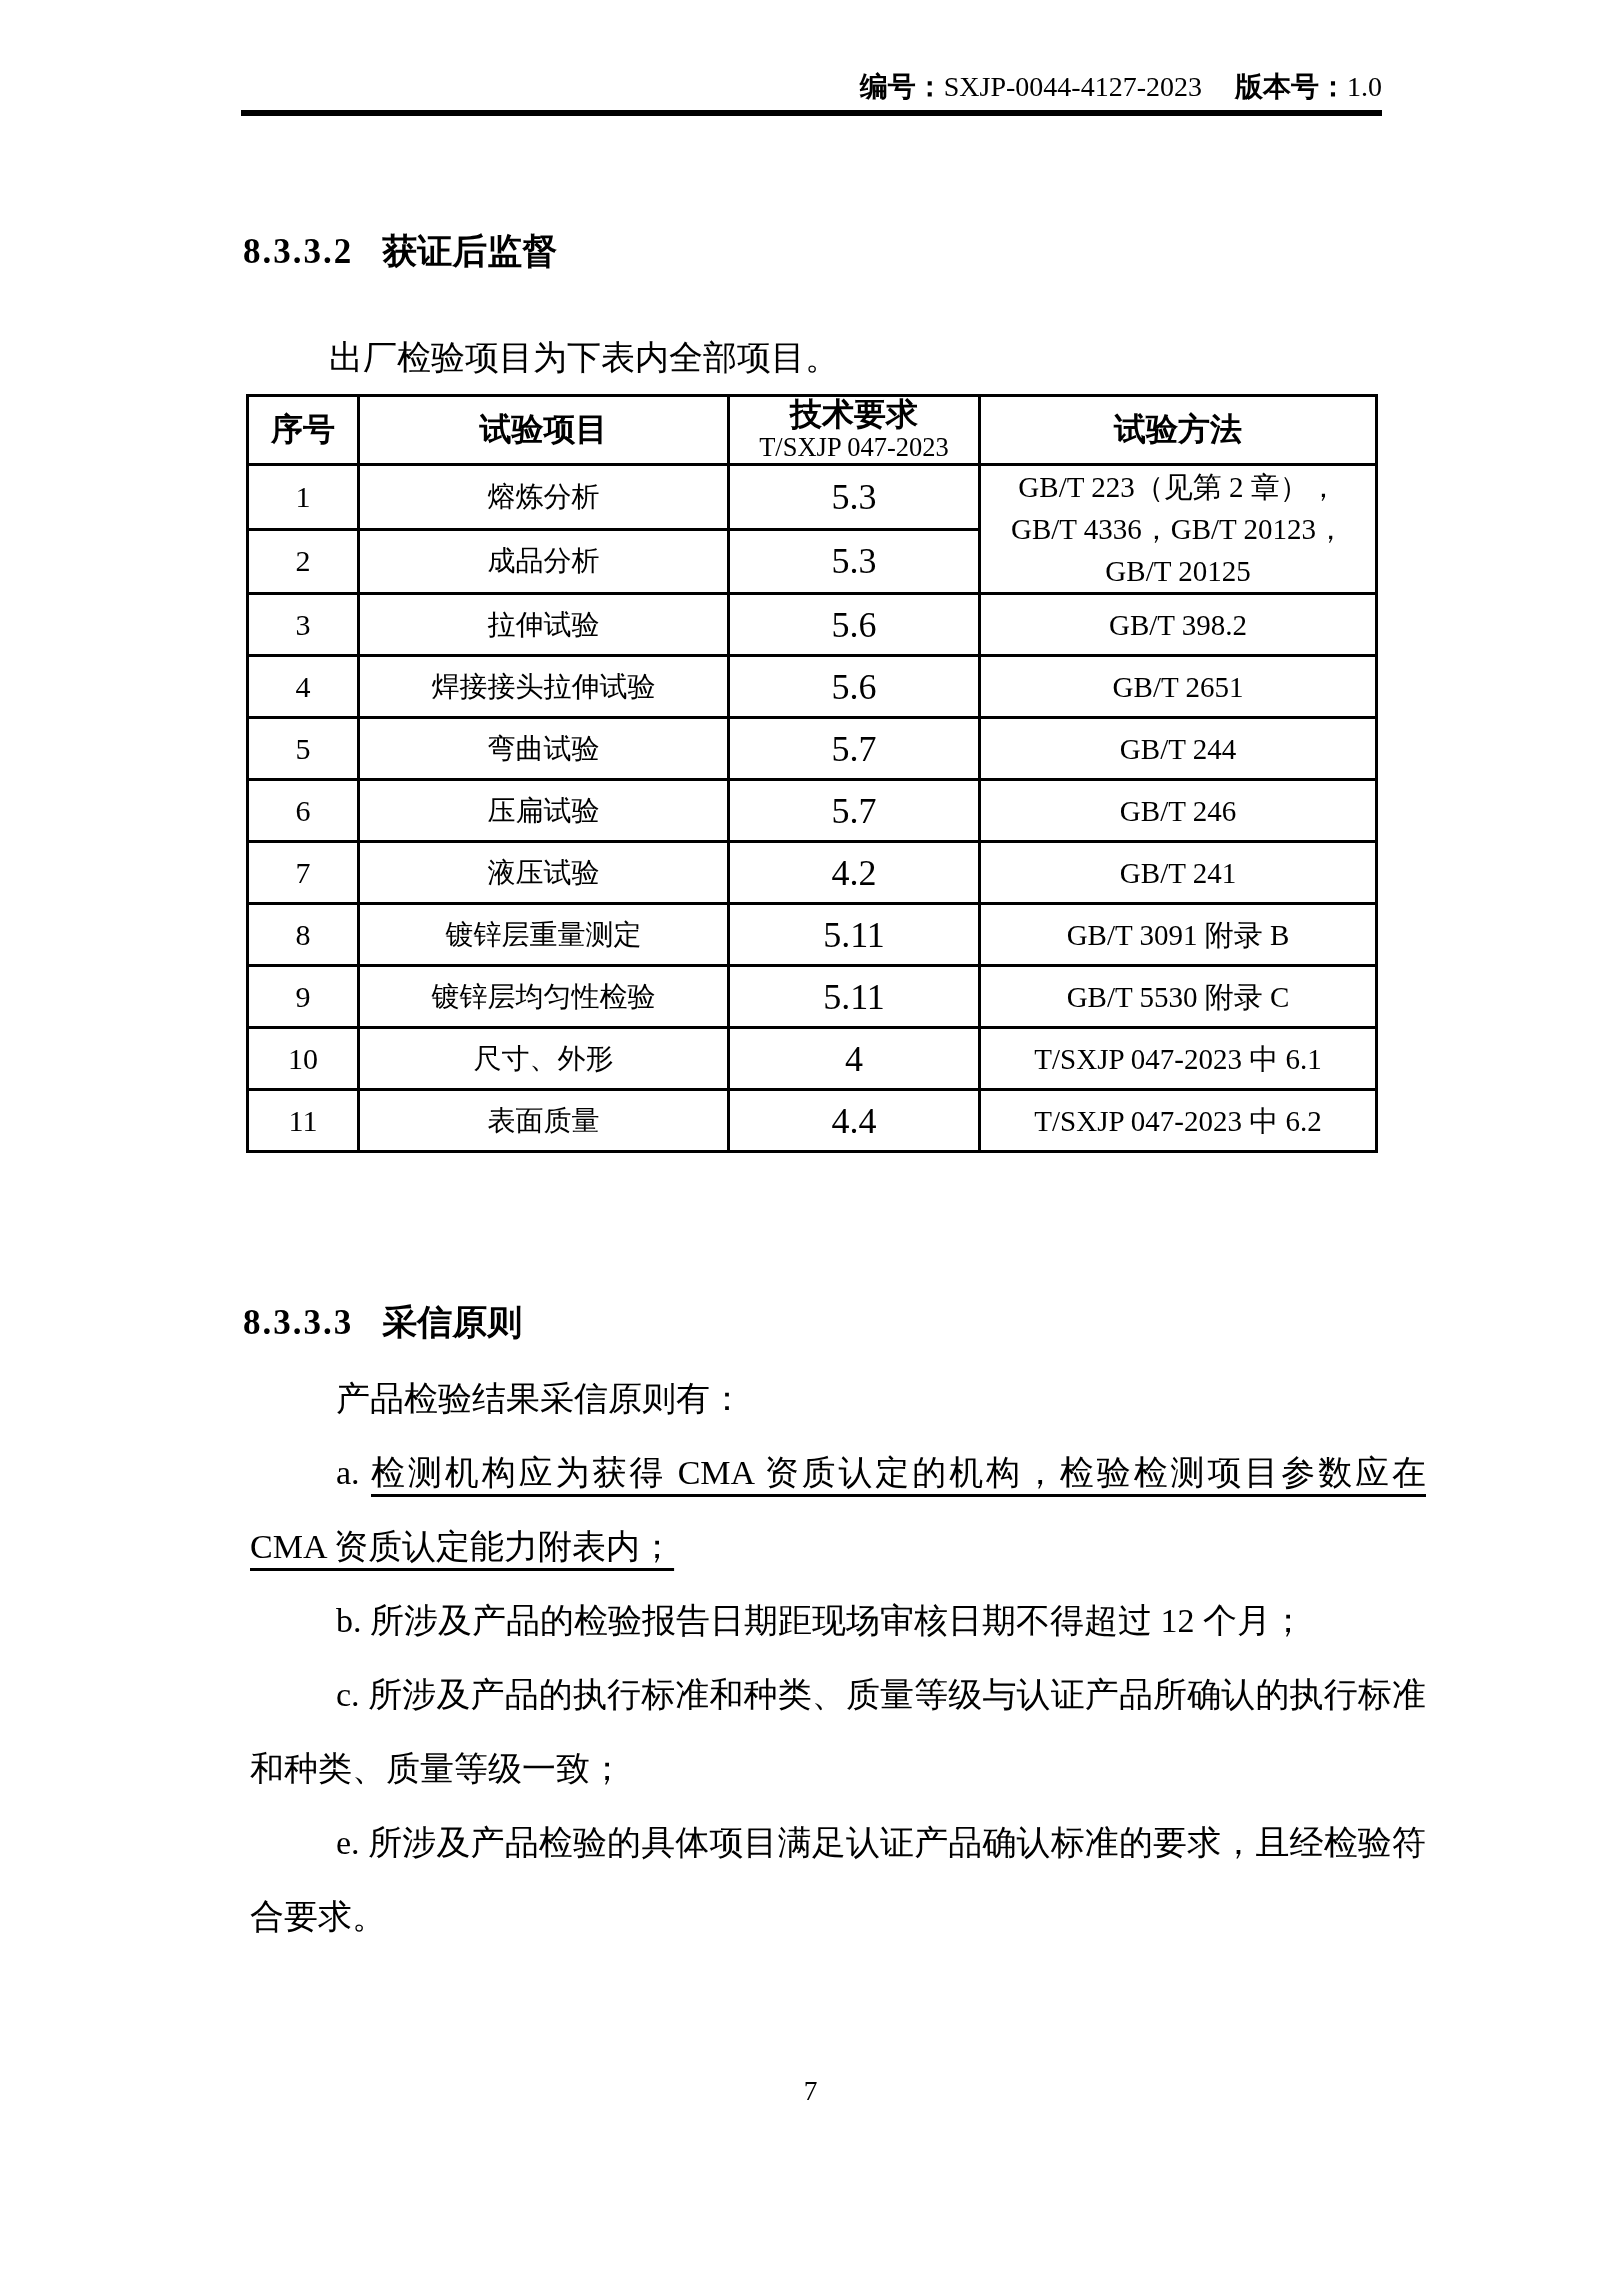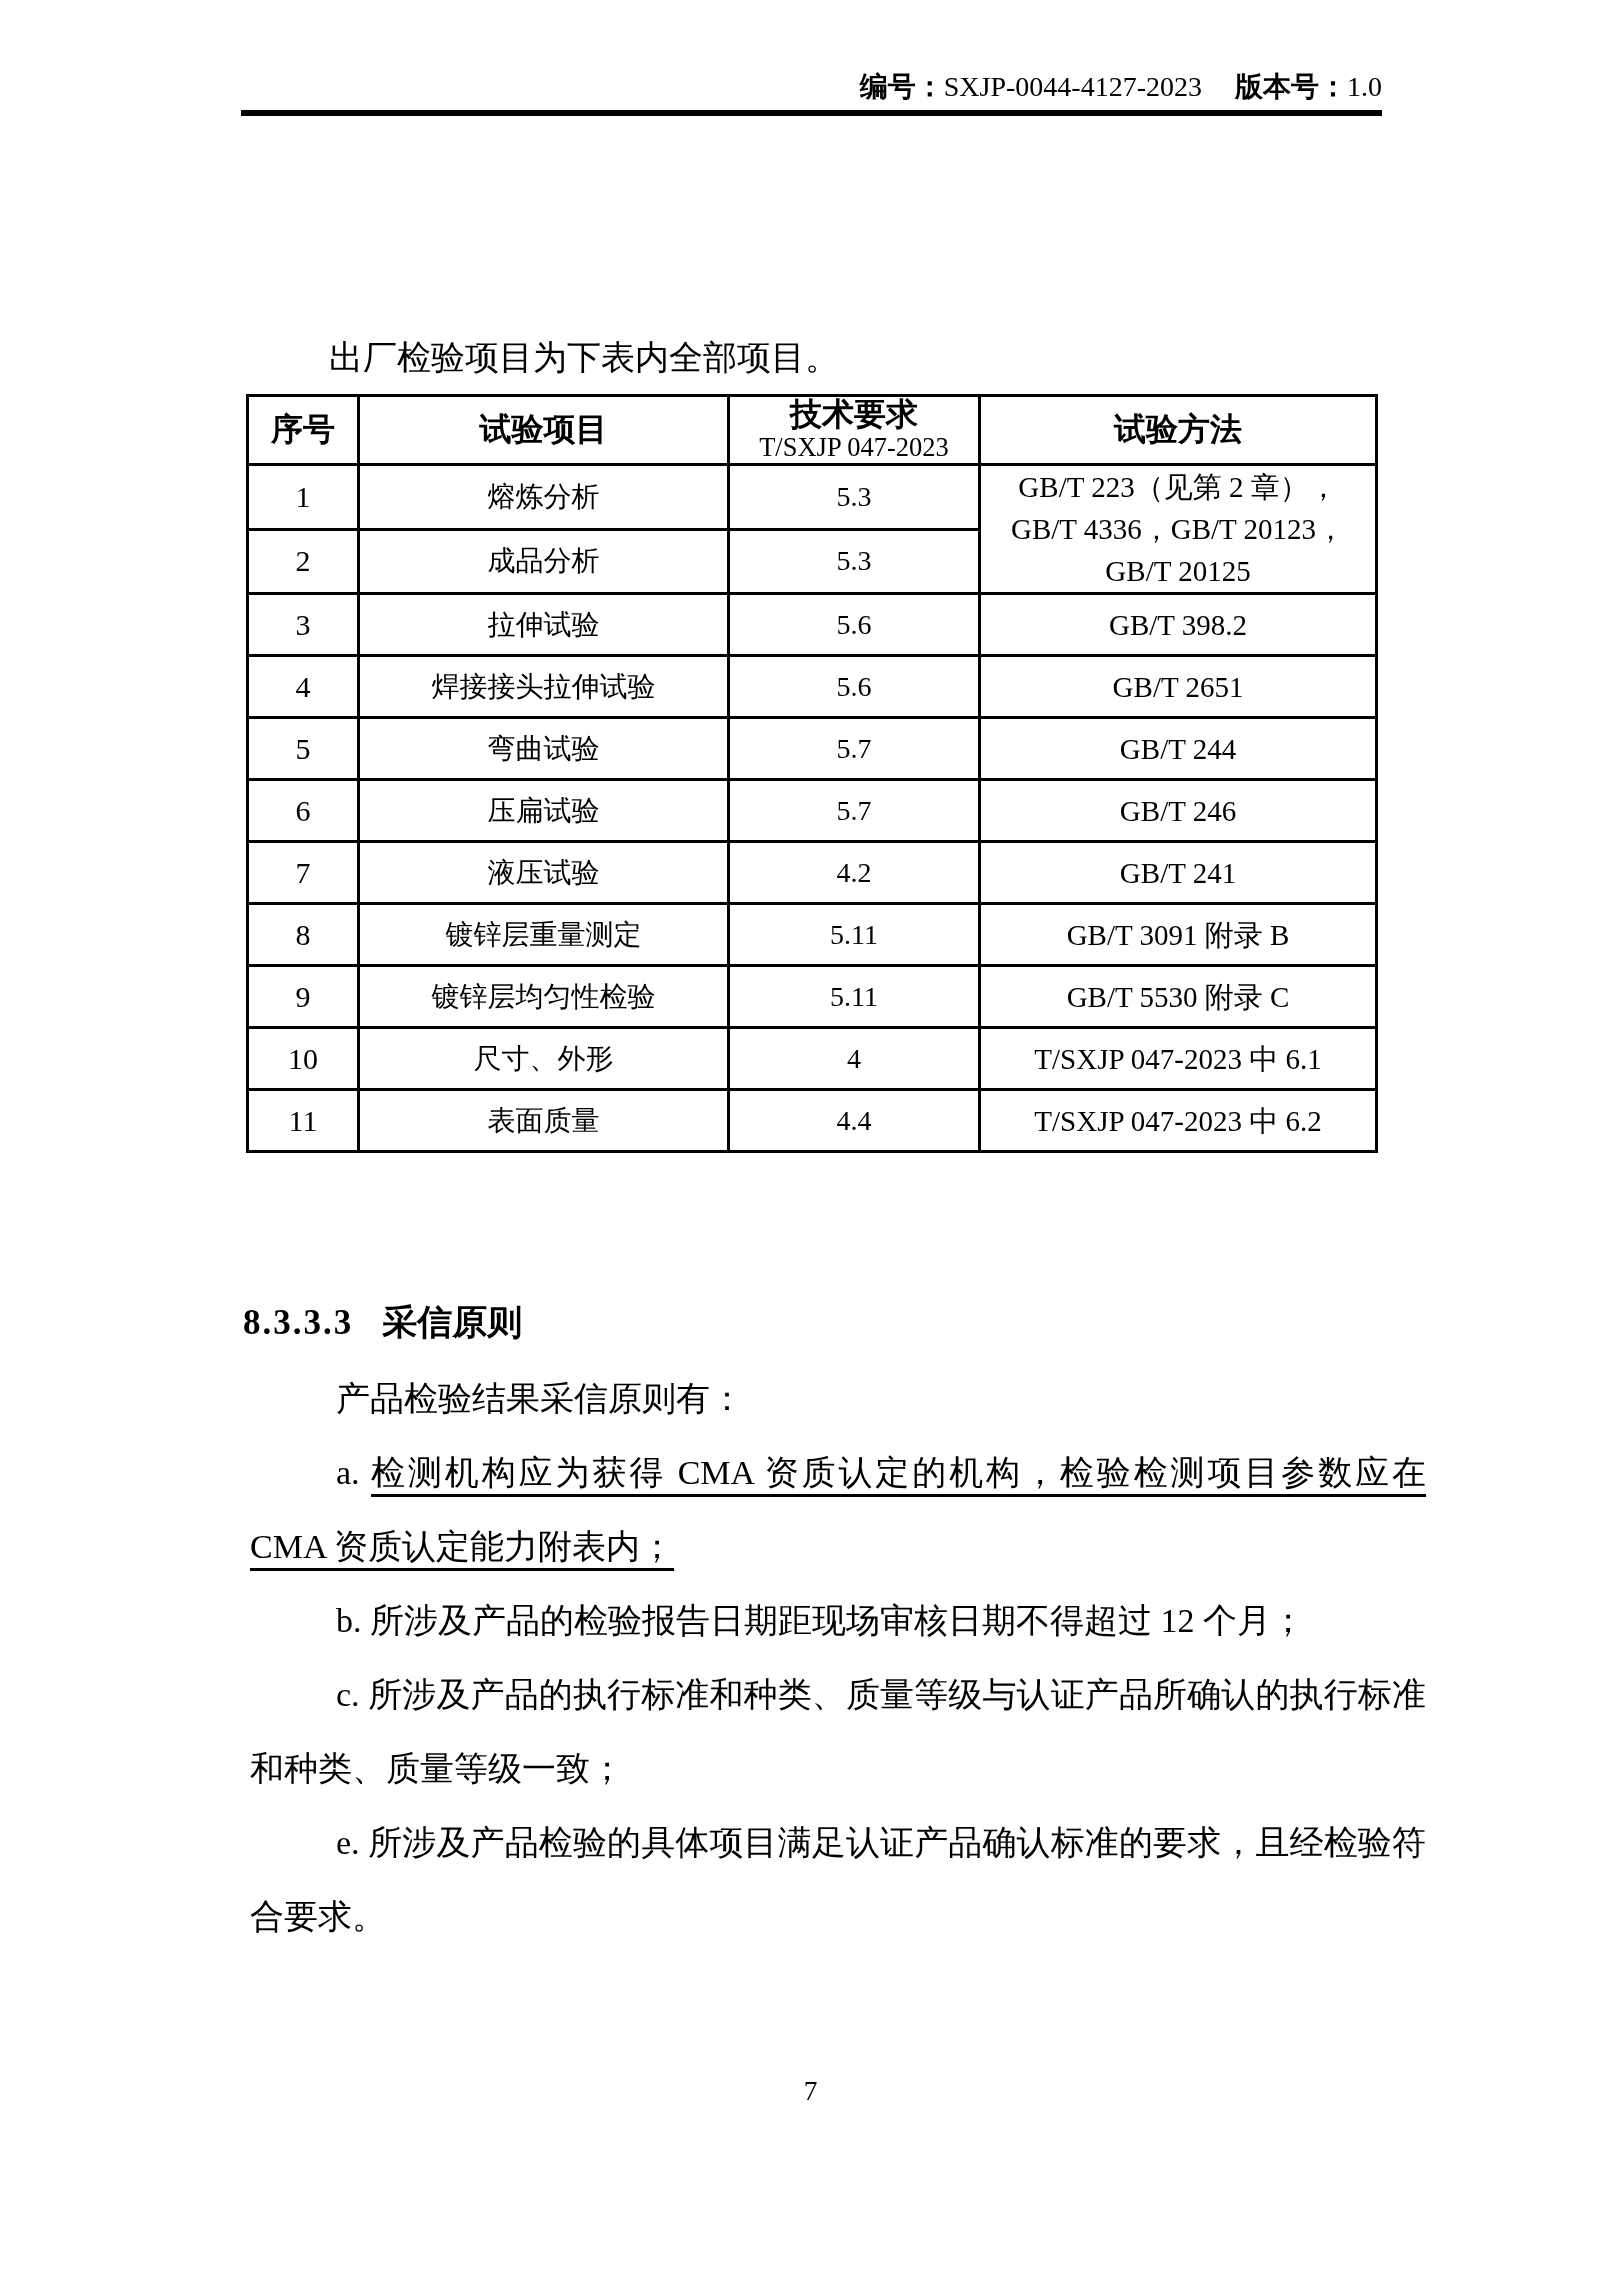--- a/index.html
+++ b/index.html
@@ -52,21 +52,21 @@
   table.insp col.c1{width:111px;}
   table.insp col.c2{width:370px;}
   table.insp col.c3{width:251px;}
   table.insp col.c4{width:397px;}
   table.insp thead tr{height:69px;}
   table.insp tbody tr{height:62px;}
   table.insp th{font-size:32px;font-weight:bold;line-height:1.1;}
   table.insp th .sub{display:block;font-size:26.5px;font-weight:normal;line-height:1.15;}
   td.cell-no{font-size:30px;}
   td.cell-item{font-size:28px;}
-  td.cell-req{font-size:28px;}
+  td.cell-req{font-size:36px;}
   td.cell-method{font-size:29px;line-height:1.45;}
   
   .principles{
     position:absolute;left:250px;top:1362px;width:1176px;
     font-size:34px;
   }
   .principles p{
     margin:0;line-height:74px;text-indent:86px;text-align:justify;
   }
   .principles p.noind{text-indent:86px;}
@@ -84,20 +84,23 @@
 </head>
 <body>
 
 <div class="page">
 
   <div class="doc-header">
     <span class="lbl">编号：</span><span>SXJP-0044-4127-2023</span><span class="gap"></span><span class="lbl">版本号：</span><span>1.0</span>
   </div>
   <div class="header-rule"></div>
 
+  <div class="sec-head" id="sec1">
+    <span class="num">8.3.3.2</span><span>获证后监督</span>
+  </div>
 
   <div class="intro-p">出厂检验项目为下表内全部项目。</div>
 
   <table class="insp">
     <colgroup>
         <col class="c1">
         <col class="c2">
         <col class="c3">
         <col class="c4">
       </colgroup>

